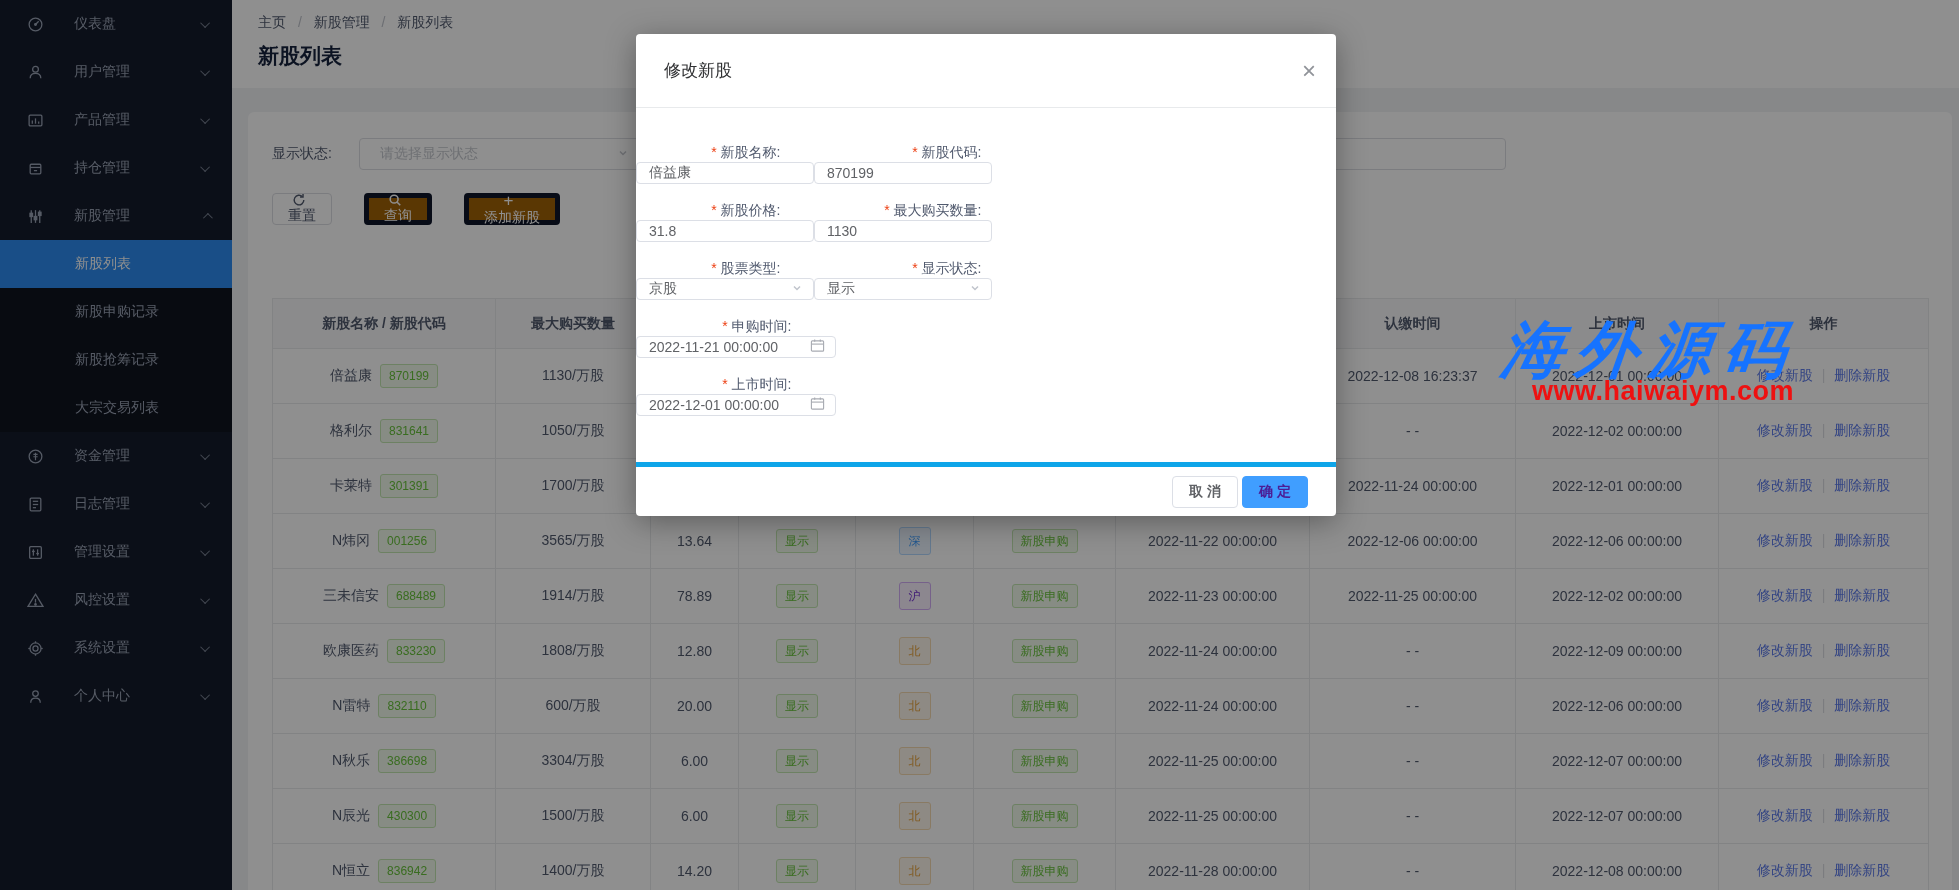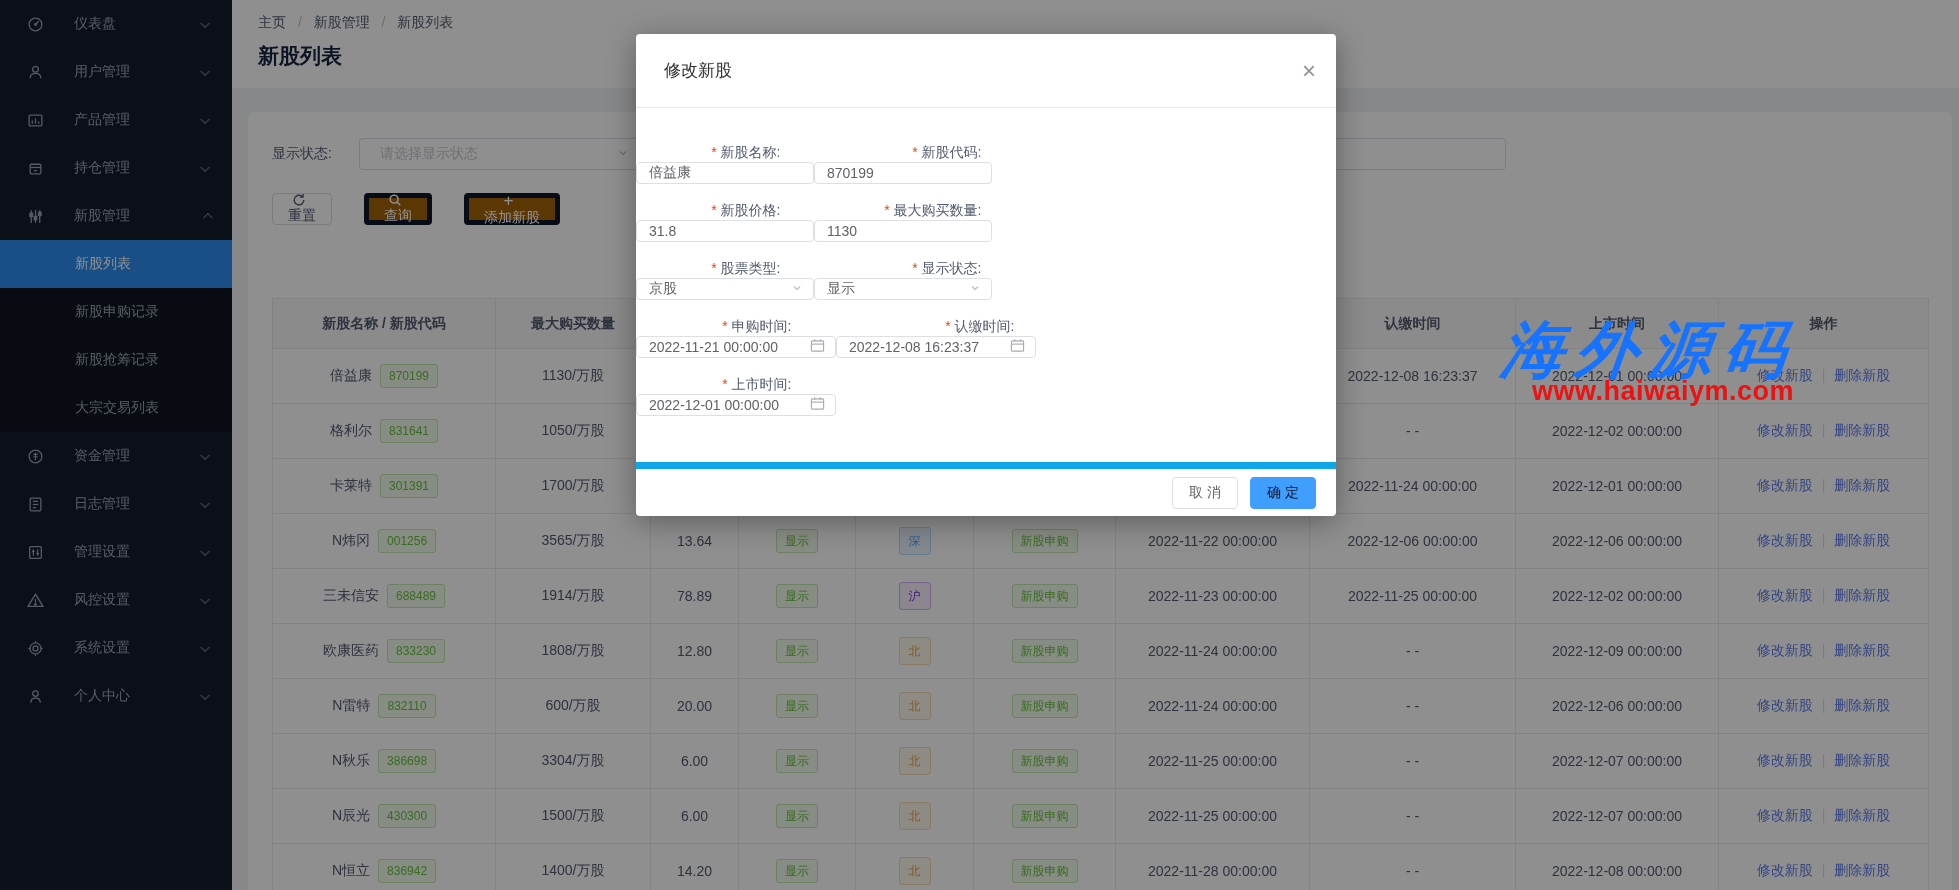--- a/index.html
+++ b/index.html
@@ -62,24 +62,24 @@
   .modal-body { padding-top:36px; }
   .m-row { display:flex; margin-bottom:18px; height:40px; }
   .m-field { display:flex; align-items:center;flex-direction:column; }
   .m-label { font-size:14px; color:#515a6e; text-align:right; padding-right:9px; }
   .m-label .req { color:#ed4014; margin-right:4px; }
   .f1 .m-label { width:129px; }
   .f2 .m-label { width:175px; }
   .m-control { height:40px; border:1px solid #dcdfe6; border-radius:4px; display:flex; align-items:center; padding:0 10px 0 12px; font-size:14px; color:#606266; background:#fff; justify-content:space-between; }
   .w-input { width:178px; }
   .w-date  { width:200px; }
-  .modal-footer { position:absolute; left:0; bottom:0; width:100%; height:54px; border-top:7px solid #0ea5e9; display:flex; align-items:center; justify-content:flex-end; padding-right:20px; }
+  .modal-footer { position:absolute; left:0; bottom:0; width:100%; height:54px; border-top:5px solid #0ea5e9; display:flex; align-items:center; justify-content:flex-end; padding-right:28px;font-weight:bold; }
   .m-btn { height:32px; width:66px; border-radius:4px; font-size:14px; display:inline-flex; align-items:center; justify-content:center; cursor:pointer; }
   .m-btn.cancel { border:1px solid #dcdfe6; color:#606266; background:#fff; }
-  .m-btn.ok { background:#409eff; border:1px solid #409eff; color:#0f172a; margin-left:12px; }
+  .m-btn.ok { background:#409eff; border:1px solid #409eff; color:#4c1d95; margin-left:4px; }
 
   
   .watermark { position:absolute; left:1502px; top:308px; z-index:30; pointer-events:none; }
   .wm-brand { font-family:"DejaVu Serif","Liberation Serif",serif; font-style:italic; font-weight:bold; font-size:62px; letter-spacing:12px; color:#1673ff; transform:skewX(-6deg); white-space:nowrap; }
   .wm-url { font-size:27px; font-weight:bold; color:#ee1111; letter-spacing:.5px; margin-top:-16px; padding-left:30px; white-space:nowrap; }
 </style>
 </head>
 <body>
 
 <div class="sidebar" id="sidebar">
@@ -485,32 +485,20 @@
           <div class="m-control w-date">
             <span class="val">2022-11-21 00:00:00</span>
             <span><svg width="15" height="15" viewBox="0 0 16 16" fill="none" stroke="#a8abb2" stroke-width="1.2">
                 <rect x="1.5" y="3" width="13" height="11" rx="1"></rect>
                 <line x1="1.5" y1="6.5" x2="14.5" y2="6.5"></line>
                 <line x1="5" y1="1.5" x2="5" y2="4"></line>
                 <line x1="11" y1="1.5" x2="11" y2="4"></line>
               </svg></span>
           </div>
         </div>
-        <div class="m-field f2">
-          <span class="m-label"><span class="req">*</span><span class="lbl">认缴时间</span>:</span>
-          <div class="m-control w-date">
-            <span class="val">2022-12-08 16:23:37</span>
-            <span><svg width="15" height="15" viewBox="0 0 16 16" fill="none" stroke="#a8abb2" stroke-width="1.2">
-                <rect x="1.5" y="3" width="13" height="11" rx="1"></rect>
-                <line x1="1.5" y1="6.5" x2="14.5" y2="6.5"></line>
-                <line x1="5" y1="1.5" x2="5" y2="4"></line>
-                <line x1="11" y1="1.5" x2="11" y2="4"></line>
-              </svg></span>
-          </div>
-        </div>
       </div>
       <div class="m-row">
         <div class="m-field f1">
           <span class="m-label"><span class="req">*</span><span class="lbl">上市时间</span>:</span>
           <div class="m-control w-date">
             <span class="val">2022-12-01 00:00:00</span>
             <span><svg width="15" height="15" viewBox="0 0 16 16" fill="none" stroke="#a8abb2" stroke-width="1.2">
                 <rect x="1.5" y="3" width="13" height="11" rx="1"></rect>
                 <line x1="1.5" y1="6.5" x2="14.5" y2="6.5"></line>
                 <line x1="5" y1="1.5" x2="5" y2="4"></line>

